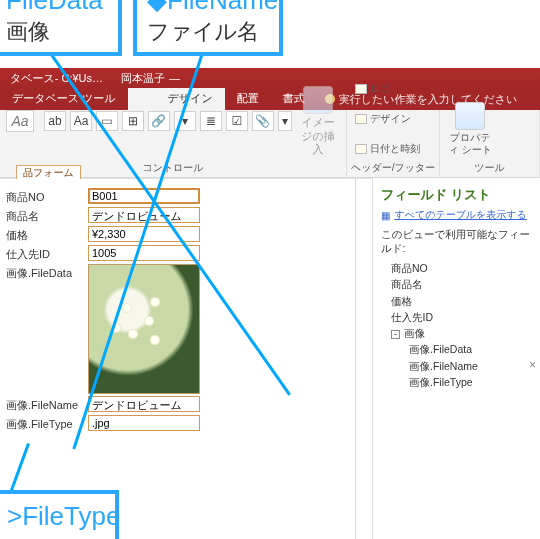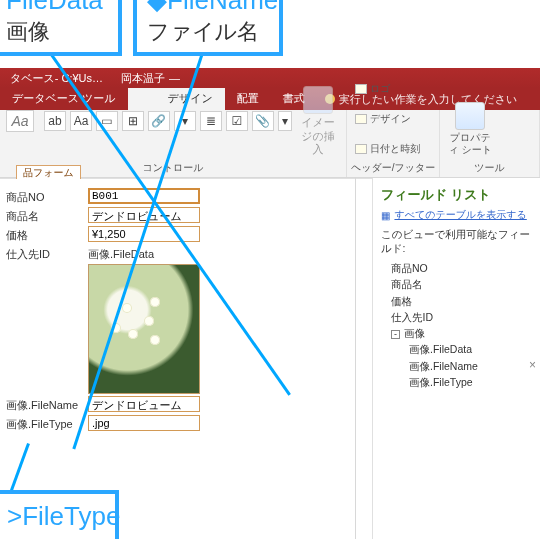--- a/index.html
+++ b/index.html
@@ -47,21 +47,21 @@
   .content { position: absolute; top: 178px; left: 0; right: 0; bottom: 0; display: flex; gap: 16px; }
   .formtab { position: absolute; top: -14px; left: 0; height: 14px; display: flex; margin-left: 16px; }
   .formtab .ft { background: #fff; border: 1px solid #d9a36a; border-bottom: none; padding: 0 6px; font-size: 10px; color: #7a3b00; }
 
   .work { position: relative; flex: 1; border-right: 1px solid #d8d8d8; padding: 10px 6px 6px 6px; overflow: hidden; }
   .side { width: 168px; background: #fff; border-left: 1px solid #e0e0e0; padding: 6px 8px; overflow: hidden; }
 
   .form-grid { display: grid; grid-template-columns: 82px 112px; row-gap: 2px; align-items: start; }
   .flabel { font-size: 11px; color: #333; padding-top: 2px; }
   .fval { border-top: 1px solid #d29955; border-bottom: 1px solid #d29955; border-left: 1px solid #d29955; border-right: 1px solid #d29955; background: #fff; font-size: 11px; padding: 1px 3px; height: 16px; }
-  .fval.sel { outline: 2px solid #d18b3a; outline-offset: -2px; font-family: Liberation Mono, monospace; }
+  .fval.sel { outline: 2px solid #d18b3a; outline-offset: -2px; }
   .imgbox { grid-column: 2; width: 112px; height: 130px; background: radial-gradient(circle at 35% 35%, #f7f7ec 0 18%, #c8d8a7 22% 55%, #3b5b2f 60% 100%); border: 1px solid #c29a66; position: relative; overflow: hidden; }
   .flowers { position: absolute; inset: 0; }
   .flower { position: absolute; width: 10px; height: 10px; background: #fffff3; border-radius: 50%; box-shadow: 0 0 0 1px #e7e7c7 inset; }
 
   .side h4 { margin: 2px 0 4px; font-size: 13px; color: #3e7a1c; font-weight: 600; }
   .side .lnk { color: #3366cc; font-size: 10px; text-decoration: underline; display: flex; align-items: center; gap: 4px; margin-bottom: 6px; }
   .side .sec { font-size: 10.5px; color: #333; margin-bottom: 4px; }
   .side ul { list-style: none; margin: 0; padding: 0 0 0 10px; }
   .side li { font-size: 10.5px; color: #333; line-height: 1.55; }
   .side li.sub { padding-left: 18px; }
@@ -168,23 +168,24 @@
 <div class="content">
   <div class="work">
     <div class="form-grid">
       <div class="flabel">商品NO</div>
       <div class="fval sel">B001</div>
 
       <div class="flabel">商品名</div>
       <div class="fval">デンドロビューム</div>
 
       <div class="flabel">価格</div>
-      <div class="fval">¥1,250</div>
+      <div class="fval">¥2,330</div>
 
       <div class="flabel">仕入先ID</div>
+      <div class="fval">1005</div>
 
       <div class="flabel">画像.FileData</div>
       <div class="imgbox">
         <div class="flowers">
           <span class="flower" style="top:30%;left:30%"></span>
           <span class="flower" style="top:40%;left:50%"></span>
           <span class="flower" style="top:25%;left:55%"></span>
           <span class="flower" style="top:50%;left:35%"></span>
           <span class="flower" style="top:45%;left:20%"></span>
           <span class="flower" style="top:55%;left:55%"></span>

